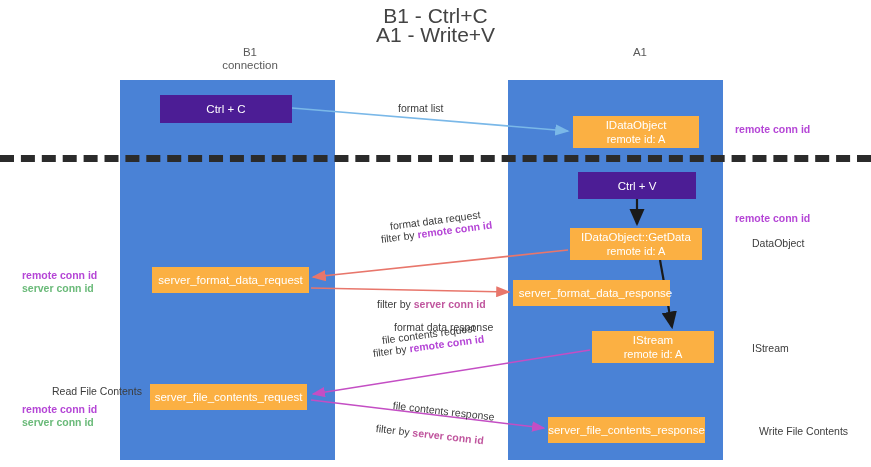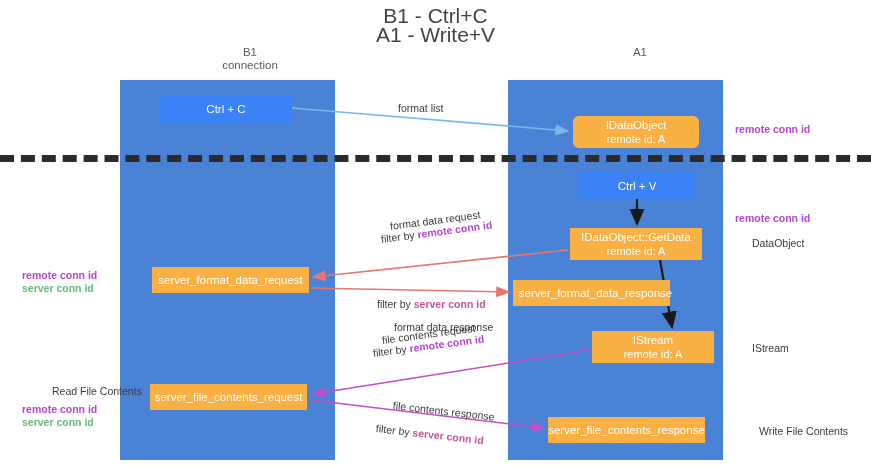--- a/index.html
+++ b/index.html
@@ -53,25 +53,25 @@
     color:#ffffff;
     text-align:center;
     font-size:11.5px;
     line-height:14px;
     display:flex;
     flex-direction:column;
     align-items:center;
     justify-content:center;
   }
   .node .l2{font-size:11px;}
-  .green{background:#3b82f6;}
+  .green{background:#4c1d95;}
   .orange{background:#fbb043;}
 
   #n-ctrlc{left:160px;top:95px;width:132px;height:28px;}
-  #n-ido{left:573px;top:116px;width:126px;height:32px;border-radius:6px;}
+  #n-ido{left:573px;top:116px;width:126px;height:32px;}
   #n-ctrlv{left:578px;top:172px;width:118px;height:27px;}
   #n-getdata{left:570px;top:228px;width:132px;height:32px;}
   #n-sfdreq{left:152px;top:267px;width:157px;height:26px;}
   #n-sfdresp{left:513px;top:280px;width:157px;height:26px;padding-left:8px;}
   #n-istream{left:592px;top:331px;width:122px;height:32px;}
   #n-sfcreq{left:140px;top:384px;width:157px;height:26px;margin-left:10px;}
   #n-sfcresp{left:548px;top:417px;width:157px;height:26px;}
 
   
   .edge-label{

